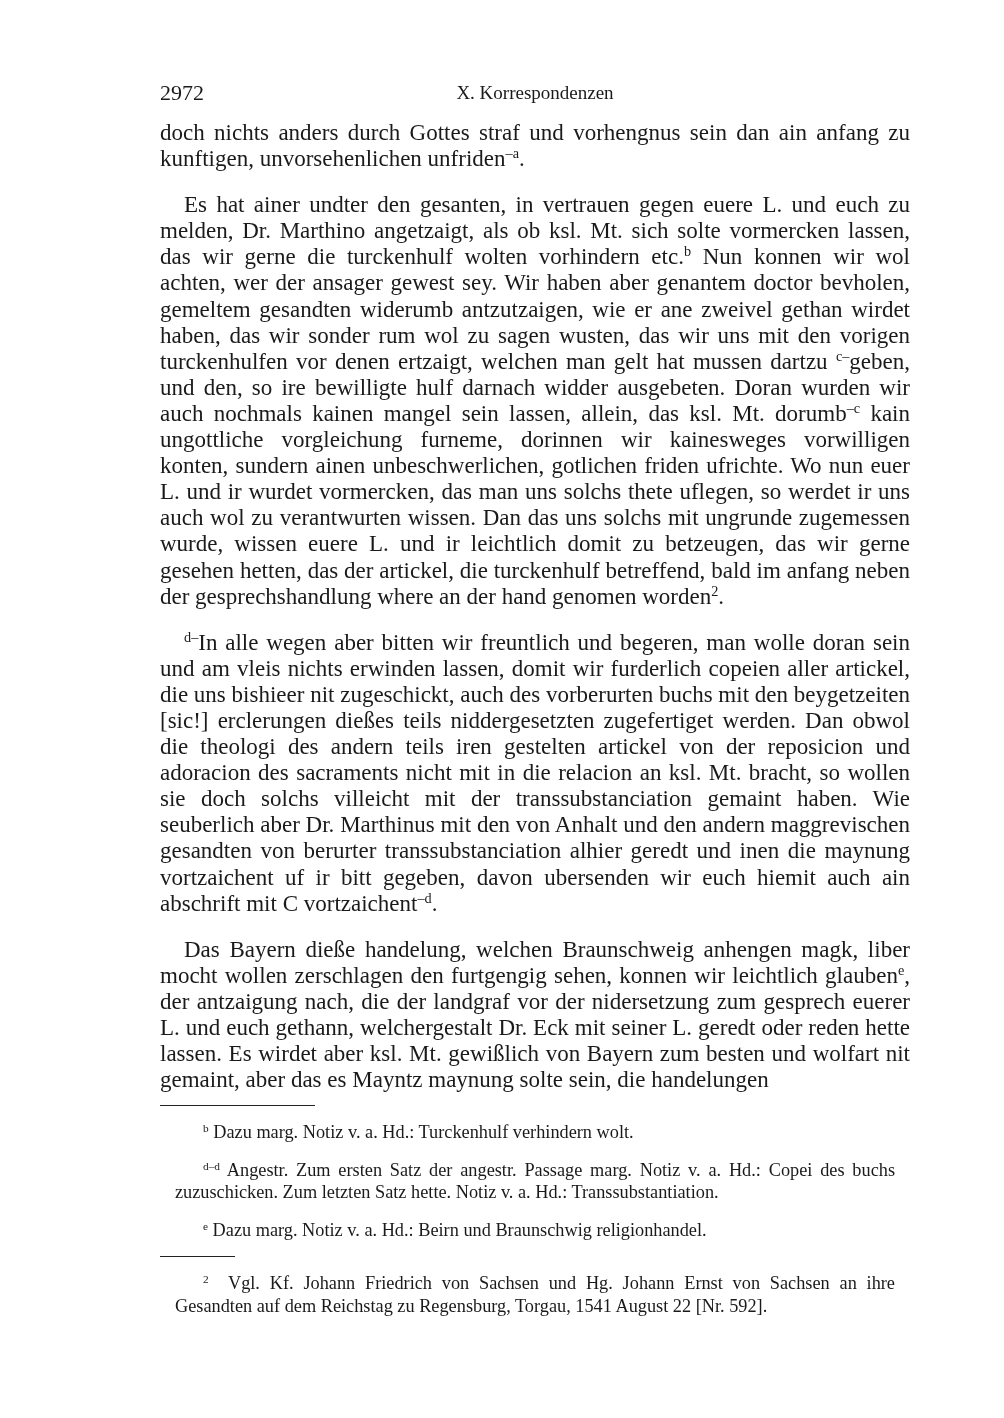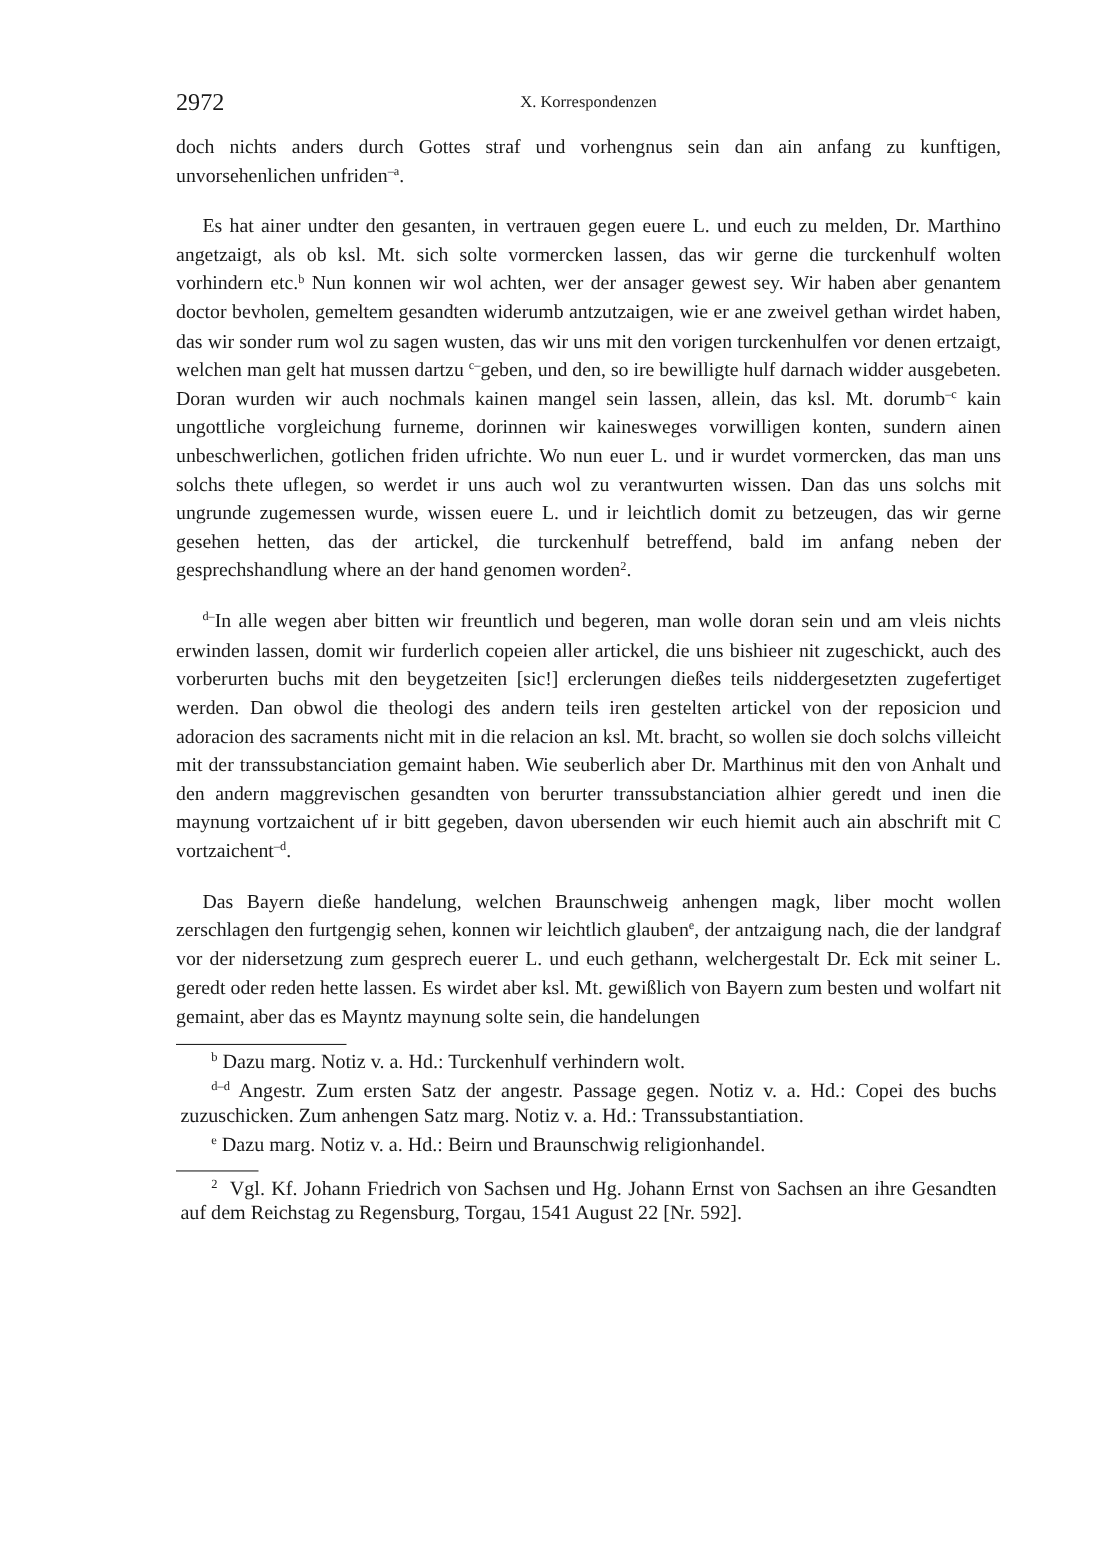--- a/index.html
+++ b/index.html
@@ -1,30 +1,30 @@
 <!DOCTYPE html>
 <html><head>
 <meta charset="utf-8">
 <style>
   html, body { margin: 0; padding: 0; background: #ffffff; }
   body { width: 1004px; height: 1418px; position: relative; overflow: hidden;
          font-family: "Liberation Serif", "DejaVu Serif", serif; color: #1a1a1a; }
   .page { position: absolute; left: 160px; top: 78px; width: 750px; }
   .running-head { position: relative; height: 30px; font-size: 22px; line-height: 30px; }
   .page-num { position: absolute; left: 0; top: 0; text-align: center; }
-  .head-title { position: absolute; left: 0; right: 0; text-align: center; font-size: 15px; }
-  .body-text { margin-top: 12px; font-size: 18px; line-height: 26.1px; text-align: justify; }
+  .head-title { position: absolute; left: 0; right: 0; text-align: center; font-size: 19px; }
+  .body-text { margin-top: 12px; font-size: 23px; line-height: 26.1px; text-align: justify; }
   .body-text p { margin: 0; }
   .body-text p.indent { text-indent: 24px; margin-top: 20px; }
   sup { font-size: 0.62em; line-height: 0; vertical-align: 0.55em; }
   .it { }
   .rule1 { width: 155px; border-top: 1px solid #222; margin-top: 12px; margin-bottom: 4px; }
   .rule2 { width: 75px; border-top: 1px solid #222; margin-top: 12px; margin-bottom: 4px; }
   .notes { font-size: 18.3px; line-height: 22.5px; text-align: justify; }
-  .notes p { margin: 4px; text-indent: 28px; }
+  .notes p { margin: 15px; text-indent: 28px; }
 </style>
 </head>
 <body>
 
 <div class="page">
 
   <div class="running-head">
     <span class="page-num">2972</span>
     <span class="head-title">X. Korrespondenzen</span>
   </div>
@@ -36,21 +36,21 @@
 
     <p class="indent"><sup>d–</sup><span>In alle wegen aber bitten wir freuntlich und begeren, man wolle doran sein und am vleis nichts erwinden lassen, domit wir furderlich copeien aller artickel, die uns bishieer nit zugeschickt, auch des vorberurten buchs mit den beygetzeiten </span><span class="it">[sic!]</span><span> erclerungen dießes teils niddergesetzten zugefertiget werden. Dan obwol die theologi des andern teils iren gestelten artickel von der reposicion und adoracion des sacraments nicht mit in die relacion an ksl. Mt. bracht, so wollen sie doch solchs villeicht mit der transsubstanciation gemaint haben. Wie seuberlich aber Dr. Marthinus mit den von Anhalt und den andern maggrevischen gesandten von berurter transsubstanciation alhier geredt und inen die maynung vortzaichent uf ir bitt gegeben, davon ubersenden wir euch hiemit auch ain abschrift mit C vortzaichent</span><sup>–d</sup><span>.</span></p>
 
     <p class="indent"><span>Das Bayern dieße handelung, welchen Braunschweig anhengen magk, liber mocht wollen zerschlagen den furtgengig sehen, konnen wir leichtlich glauben</span><sup>e</sup><span>, der antzaigung nach, die der landgraf vor der nidersetzung zum gesprech euerer L. und euch gethann, welchergestalt Dr. Eck mit seiner L. geredt oder reden hette lassen. Es wirdet aber ksl. Mt. gewißlich von Bayern zum besten und wolfart nit gemaint, aber das es Mayntz maynung solte sein, die handelungen</span></p>
   </div>
 
   <div class="rule1"></div>
 
   <div class="notes">
     <p><sup>b</sup> <span class="it">Dazu marg. Notiz v. a. Hd.:</span><span> Turckenhulf verhindern wolt.</span></p>
-    <p><sup>d–d</sup> <span class="it">Angestr. Zum ersten Satz der angestr. Passage gegen. Notiz v. a. Hd.:</span><span> Copei des buchs zuzuschicken. </span><span class="it">Zum anhengen Satz marg. Notiz v. a. Hd.:</span><span> Transsubstantiation.</span></p>
+    <p><sup>d–d</sup> <span class="it">Angestr. Zum ersten Satz der angestr. Passage marg. Notiz v. a. Hd.:</span><span> Copei des buchs zuzuschicken. </span><span class="it">Zum letzten Satz hette. Notiz v. a. Hd.:</span><span> Transsubstantiation.</span></p>
     <p><sup>e</sup> <span class="it">Dazu marg. Notiz v. a. Hd.:</span><span> Beirn und Braunschwig religionhandel.</span></p>
   </div>
 
   <div class="rule2"></div>
 
   <div class="notes">
     <p><sup>2</sup>&nbsp; <span class="it">Vgl. Kf. Johann Friedrich von Sachsen und Hg. Johann Ernst von Sachsen an ihre Gesandten auf dem Reichstag zu Regensburg, Torgau, 1541 August 22 [Nr. 592].</span></p>
   </div>
 
 </div>

